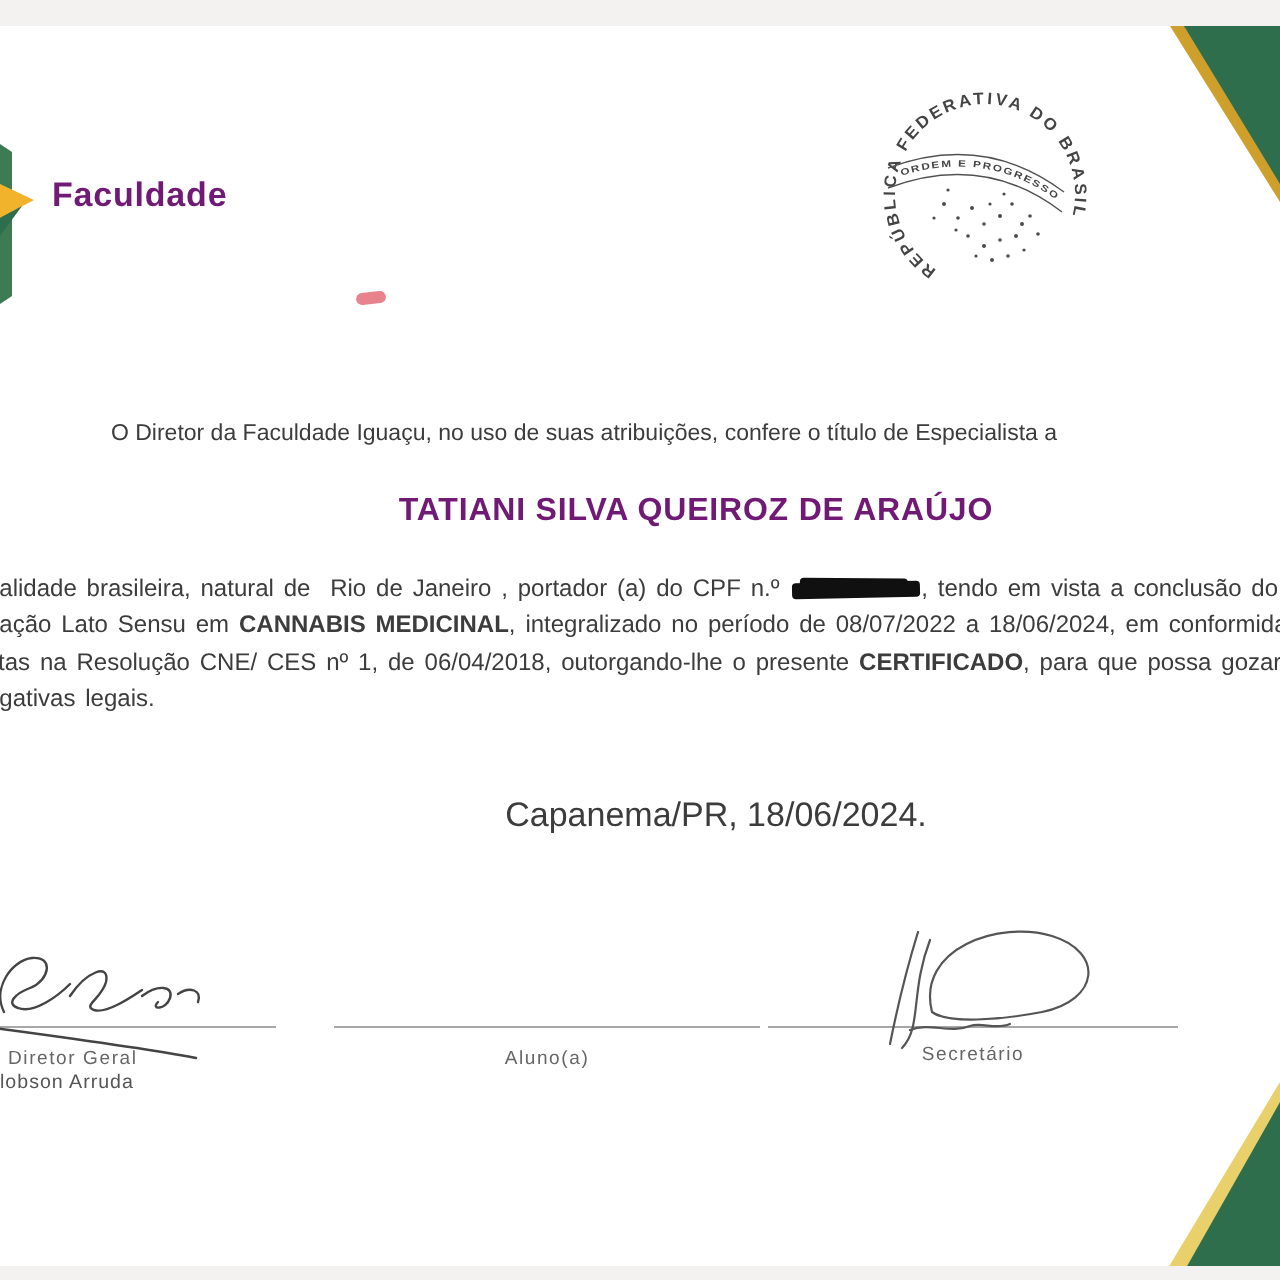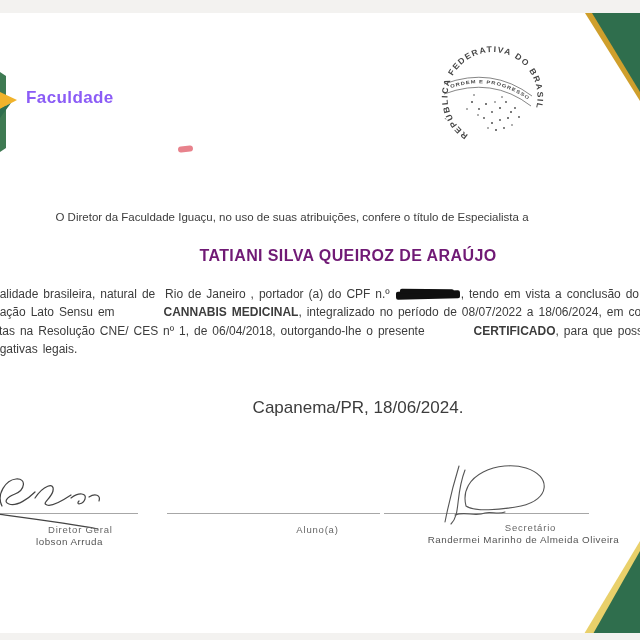--- a/index.html
+++ b/index.html
@@ -7,49 +7,49 @@
     position:relative;width:640px;height:640px;overflow:hidden;background:#ffffff;
     font-family:"Liberation Sans",sans-serif;color:#3d3d3d;
   }
   .frame-strip{position:absolute;left:0;width:640px;background:#f3f2f0;}
   .frame-top{top:0;height:13px;}
   .frame-bottom{top:633px;height:7px;}
   .corner-svg{position:absolute;left:0;top:0;width:640px;height:640px;}
 
   
   .logo-icon{position:absolute;left:0;top:70px;width:22px;height:84px;}
-  .logo-line1{position:absolute;left:26px;top:88px;font-size:17px;font-weight:600;color:#8b5cf6;letter-spacing:.4px;text-align:right;}
+  .logo-line1{position:absolute;left:26px;top:88px;font-size:17px;font-weight:600;color:#701a75;letter-spacing:.4px;text-align:right;}
   .logo-line2{position:absolute;left:24px;top:101px;font-size:38px;font-weight:800;color:#f1b32b;letter-spacing:.5px;}
   .pink-mark{position:absolute;left:178px;top:146px;width:15px;height:6px;background:#e8828c;border-radius:3px;transform:rotate(-6deg);}
 
   
   .seal{position:absolute;left:434px;top:38px;width:120px;height:120px;opacity:.88;}
 
   .intro-line{position:absolute;left:0;top:211px;width:584px;text-align:center;font-size:11.5px;color:#3c3c3c;}
   .recipient{position:absolute;left:0;top:247px;width:640px;text-align:center;font-size:16px;font-weight:700;color:#701a75;letter-spacing:.4px;padding-left:28px;}
 
   .body-block{position:absolute;left:-7px;top:285px;width:780px;font-size:12px;line-height:18.4px;color:#3c3c3c;word-spacing:1.6px;}
   .body-line{white-space:pre;}
-  .b{font-weight:700;margin-left:44px;}
+  .b{font-weight:700;}
   .redaction{display:inline-block;width:64px;height:8px;background:#101010;border-radius:2px;transform:rotate(-1.2deg);margin:0 1px -0.5px 1px;position:relative;}
   .redaction::after{content:"";position:absolute;left:4px;top:-2px;width:54px;height:5px;background:#101010;border-radius:2px;transform:rotate(1.6deg);}
 
   .date-line{position:absolute;left:0;top:398px;width:640px;text-align:center;font-size:17px;color:#3c3c3c;padding-left:38px;}
 
   .sig-rule{position:absolute;top:513px;height:1px;background:#a7a7a7;}
   .rule-left{left:0;width:138px;}
   .rule-center{left:167px;width:213px;}
   .rule-right{left:384px;width:205px;}
 
   .sig-svg{position:absolute;}
   .sig-left-svg{left:-6px;top:468px;width:170px;height:72px;}
   .sig-right-svg{left:420px;top:452px;width:185px;height:80px;}
 
-  .sig-label{position:absolute;font-size:9.5px;color:#666;letter-spacing:.8px;margin-left:44px;}
-  .sig-name{position:absolute;font-size:9.8px;color:#555;letter-spacing:.5px;padding-left:36px;}
+  .sig-label{position:absolute;font-size:9.5px;color:#666;letter-spacing:.8px;}
+  .sig-name{position:absolute;font-size:9.8px;color:#555;letter-spacing:.5px;}
   .lbl-left-role{left:4px;top:524px;}
   .lbl-left-name{left:0px;top:536px;}
   .lbl-center-role{left:167px;width:213px;text-align:center;top:524px;}
   .lbl-right-role{left:384px;width:205px;text-align:center;top:522px;}
   .lbl-right-name{left:370px;width:235px;text-align:center;top:534px;}
 </style>
 </head>
 <body>
 
 <div class="page">
@@ -146,16 +146,15 @@
       <path d="M39,14 C31,40 27,60 25,70"></path>
       <path d="M45,18 C35,44 41,62 31,72"></path>
       <path d="M35,63 C45,59 55,65 65,61 C71,59 78,63 85,60"></path>
     </g>
   </svg>
 
   <div class="sig-label lbl-left-role">Diretor Geral</div>
   <div class="sig-name lbl-left-name">lobson Arruda</div>
   <div class="sig-label lbl-right-role">Secretário</div>
   <div class="sig-label lbl-center-role">Aluno(a)</div>
-  <div class="sig-name lbl-right-name">Randermei Marinho de Almeida Oliveira</div>
 
   <div class="frame-strip frame-bottom"></div>
 </div>
 
 </body></html>

